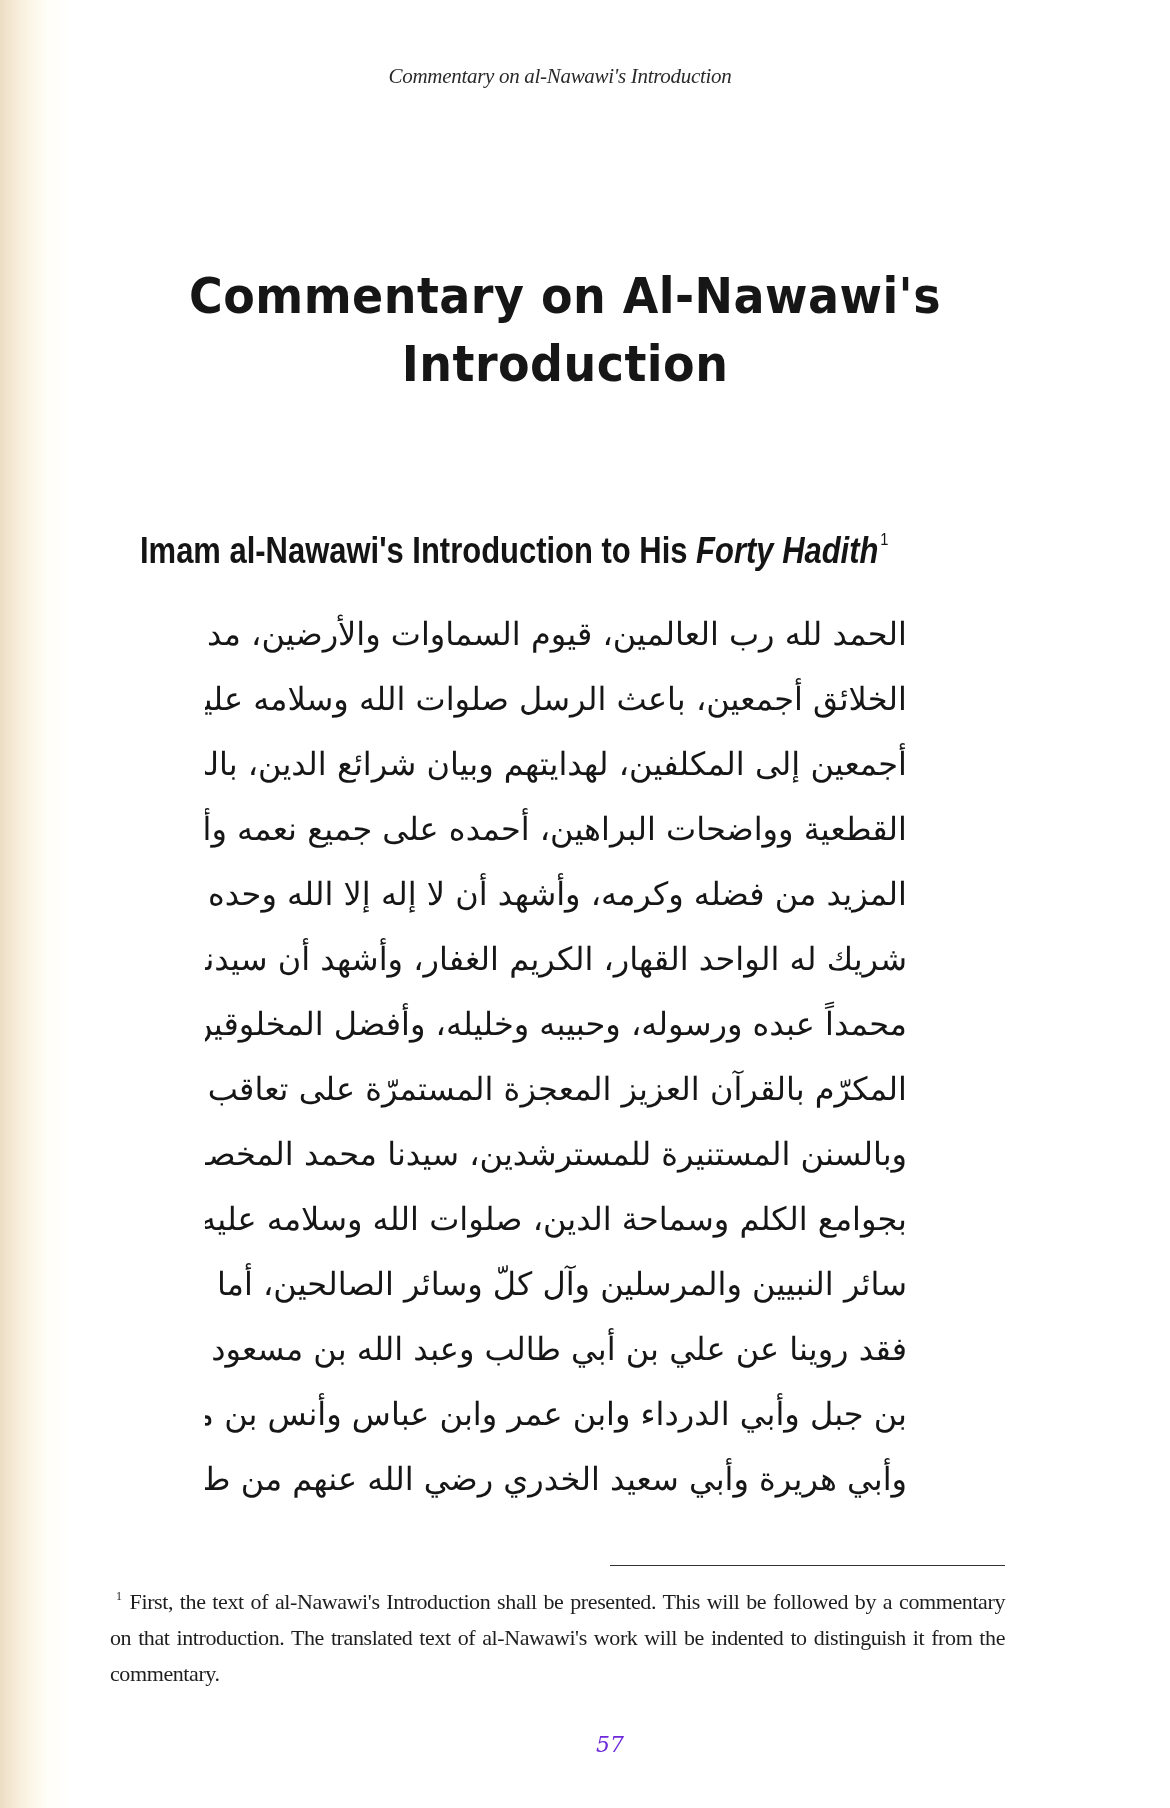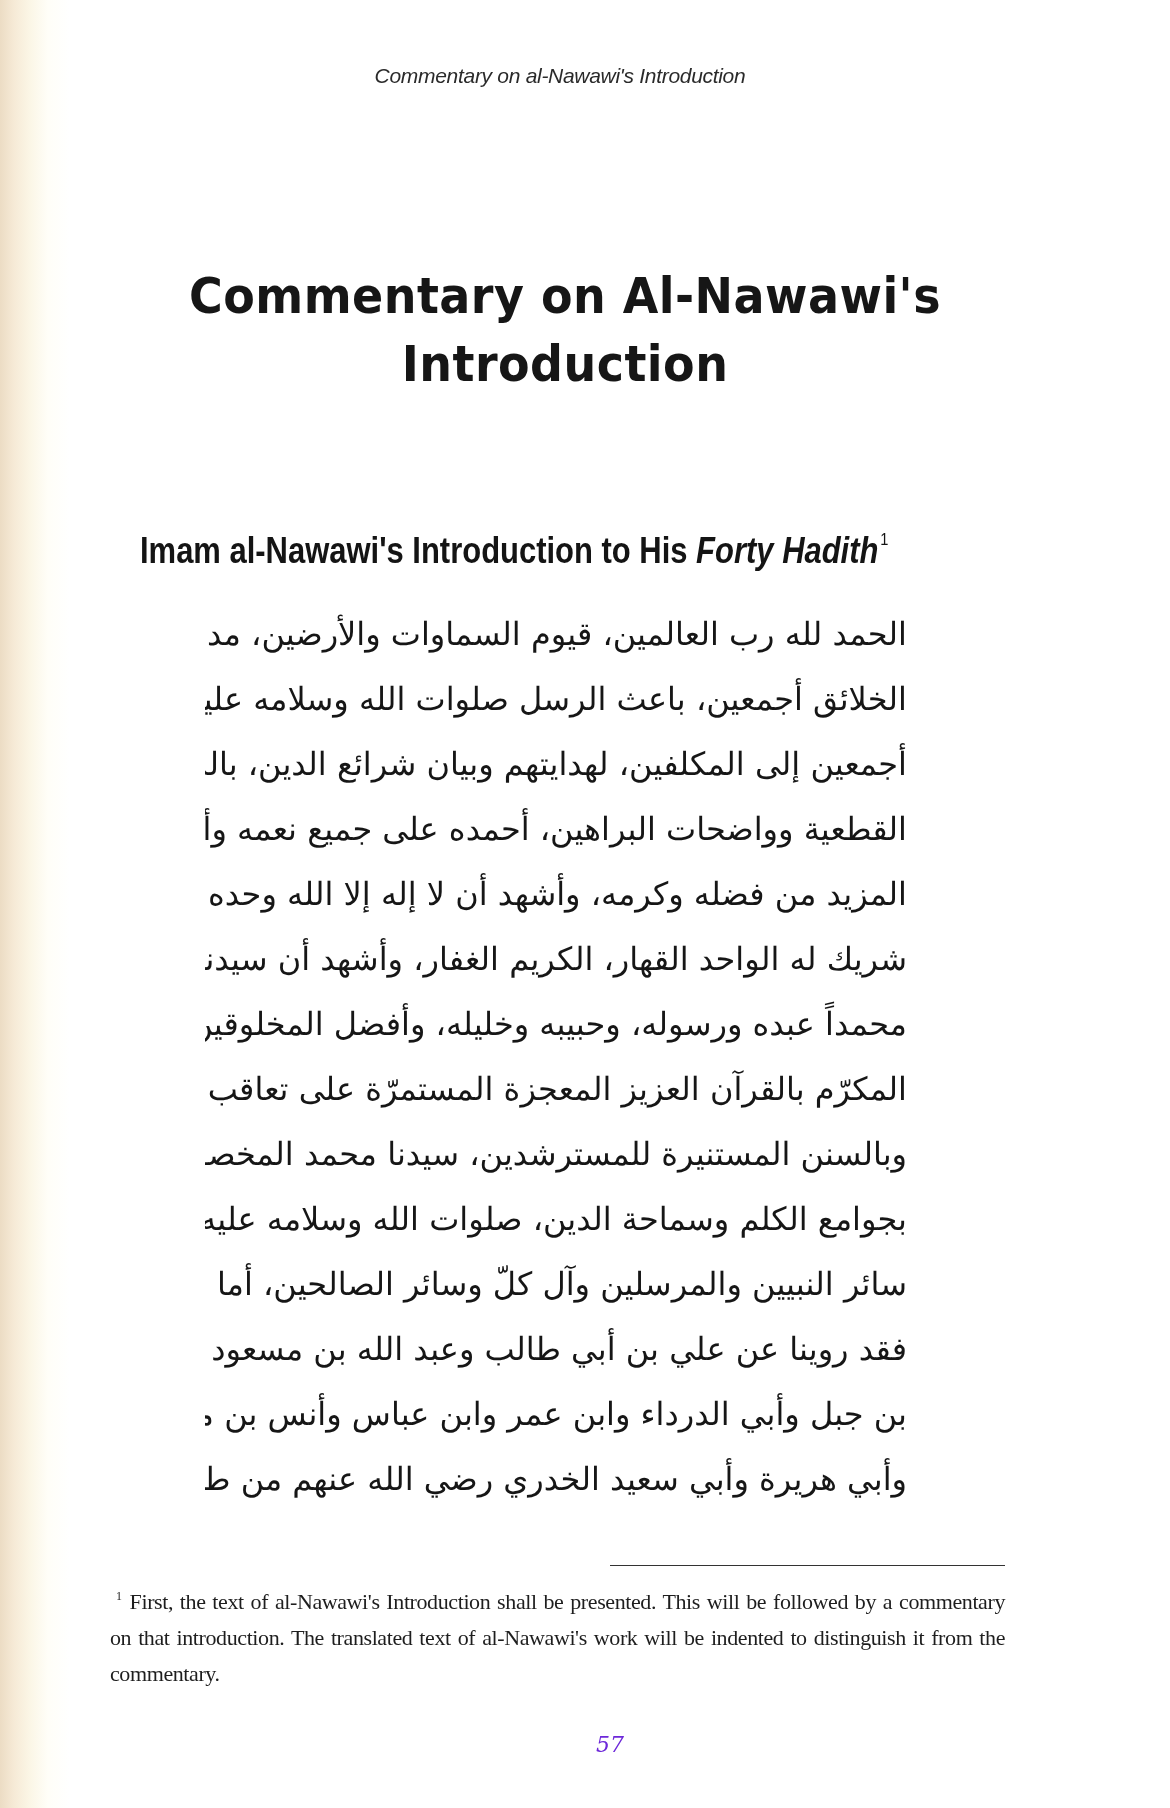--- a/index.html
+++ b/index.html
@@ -3,21 +3,21 @@
   <meta charset="utf-8">
   <style>
     html, body { margin: 0; padding: 0; }
     body {
       width: 1170px; height: 1808px; position: relative; overflow: hidden;
       background: linear-gradient(to right, #ecdcc4 0px, #f6ead6 14px, #fbf6e6 30px, #fffef8 48px, #ffffff 70px, #ffffff 100%);
       color: #1a1a1a;
     }
     .running-header {
       position: absolute; top: 64px; left: 0; width: 1120px; text-align: center;
-      font-family: Liberation Sans, sans-serif; font-style: italic; font-size: 21px; color: #2a2a2a;
+      font-family: Liberation Serif, serif; font-style: italic; font-size: 21px; color: #2a2a2a;
       letter-spacing: -0.3px;
     }
     .chapter-title {
       position: absolute; top: 262px; left: 0; width: 1130px; text-align: center;
       font-family: "DejaVu Sans", sans-serif; font-weight: bold; font-size: 50px; line-height: 68px;
       color: #161616; letter-spacing: 0.5px; transform: scaleX(0.92);
     }
     .section-heading {
       position: absolute; top: 530px; left: 140px; width: 860px; white-space: nowrap;
       font-family: "Liberation Sans", sans-serif; font-weight: bold; font-size: 36px; color: #141414;

